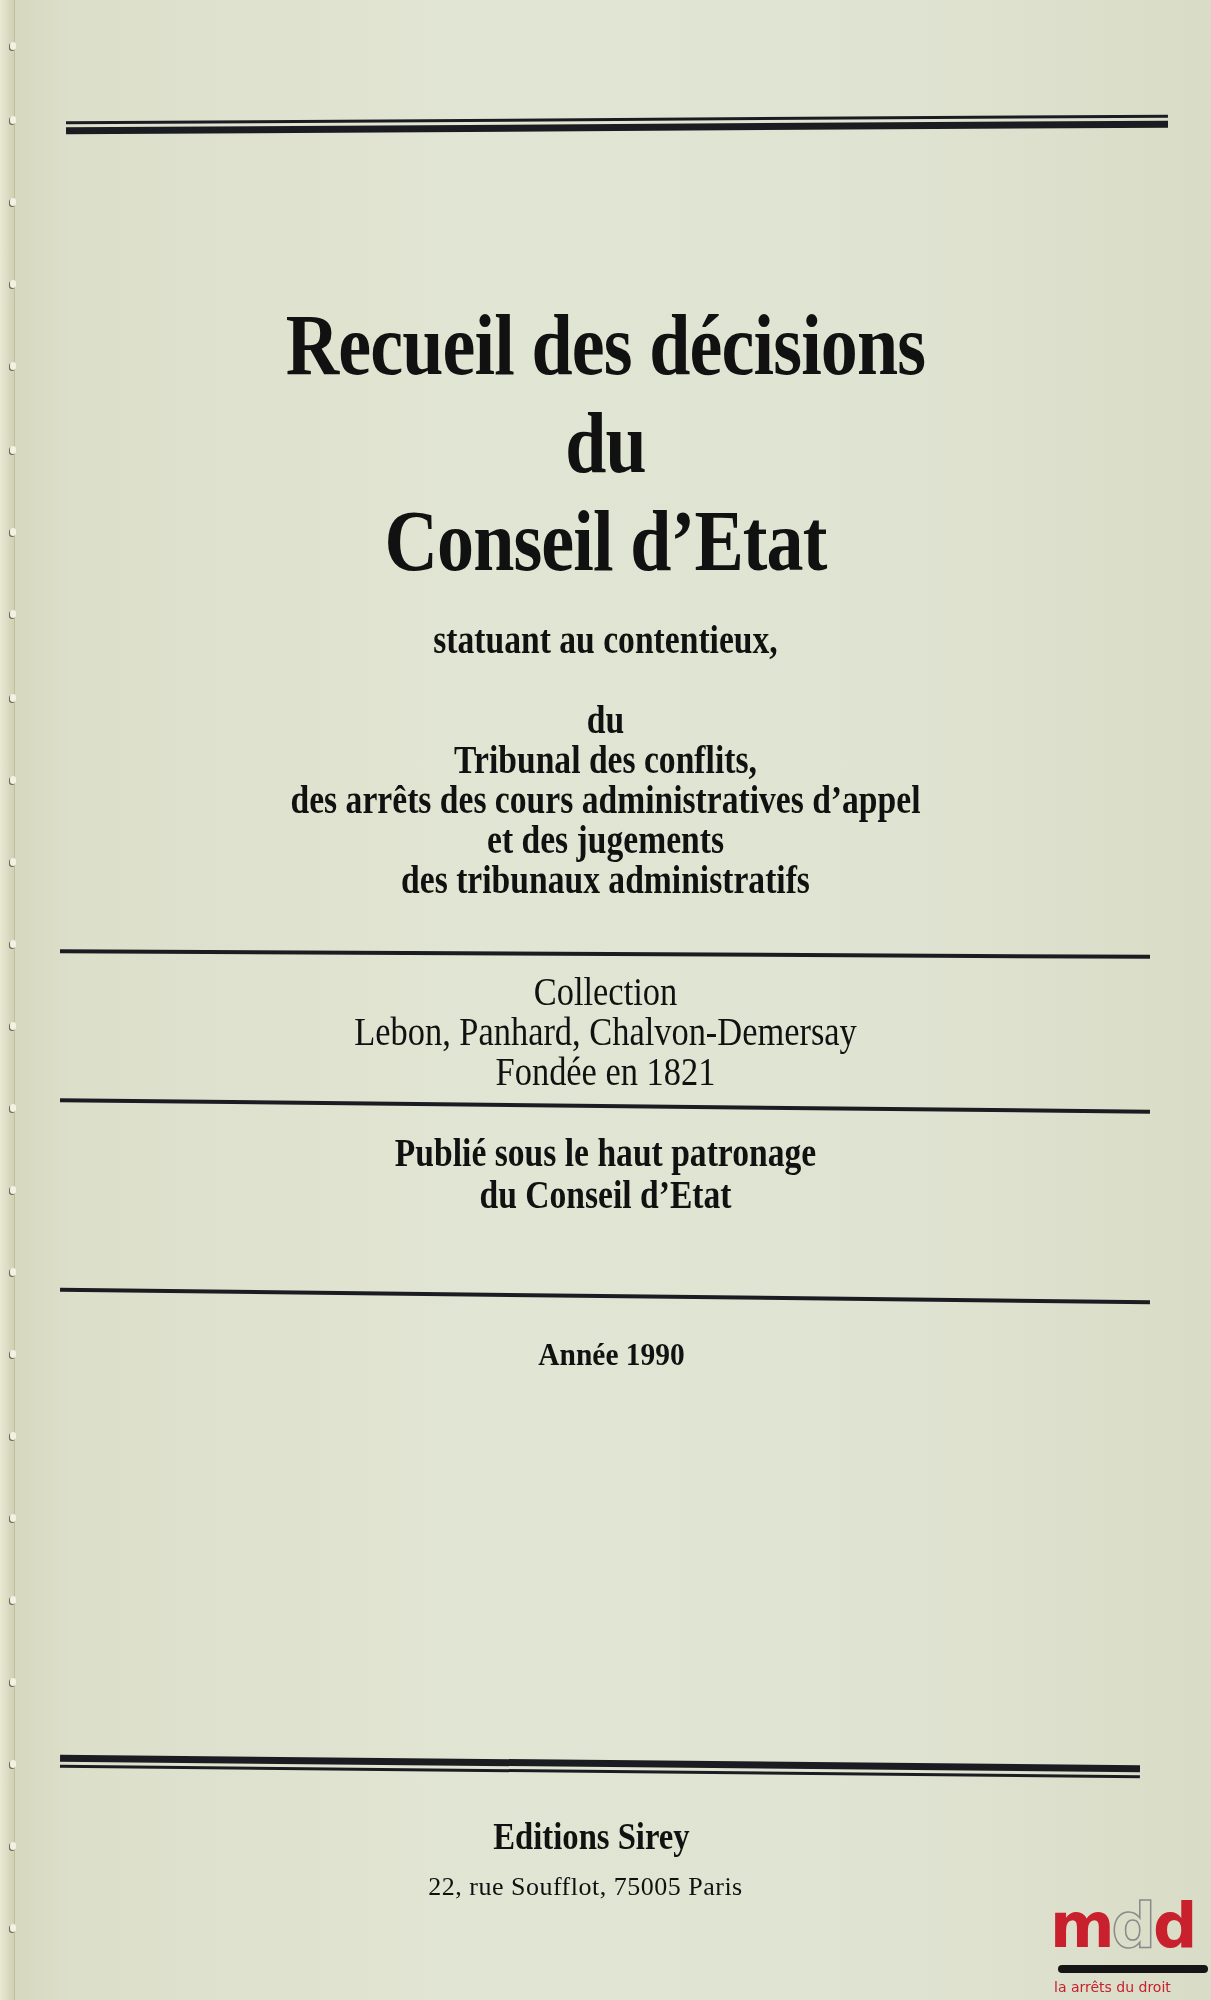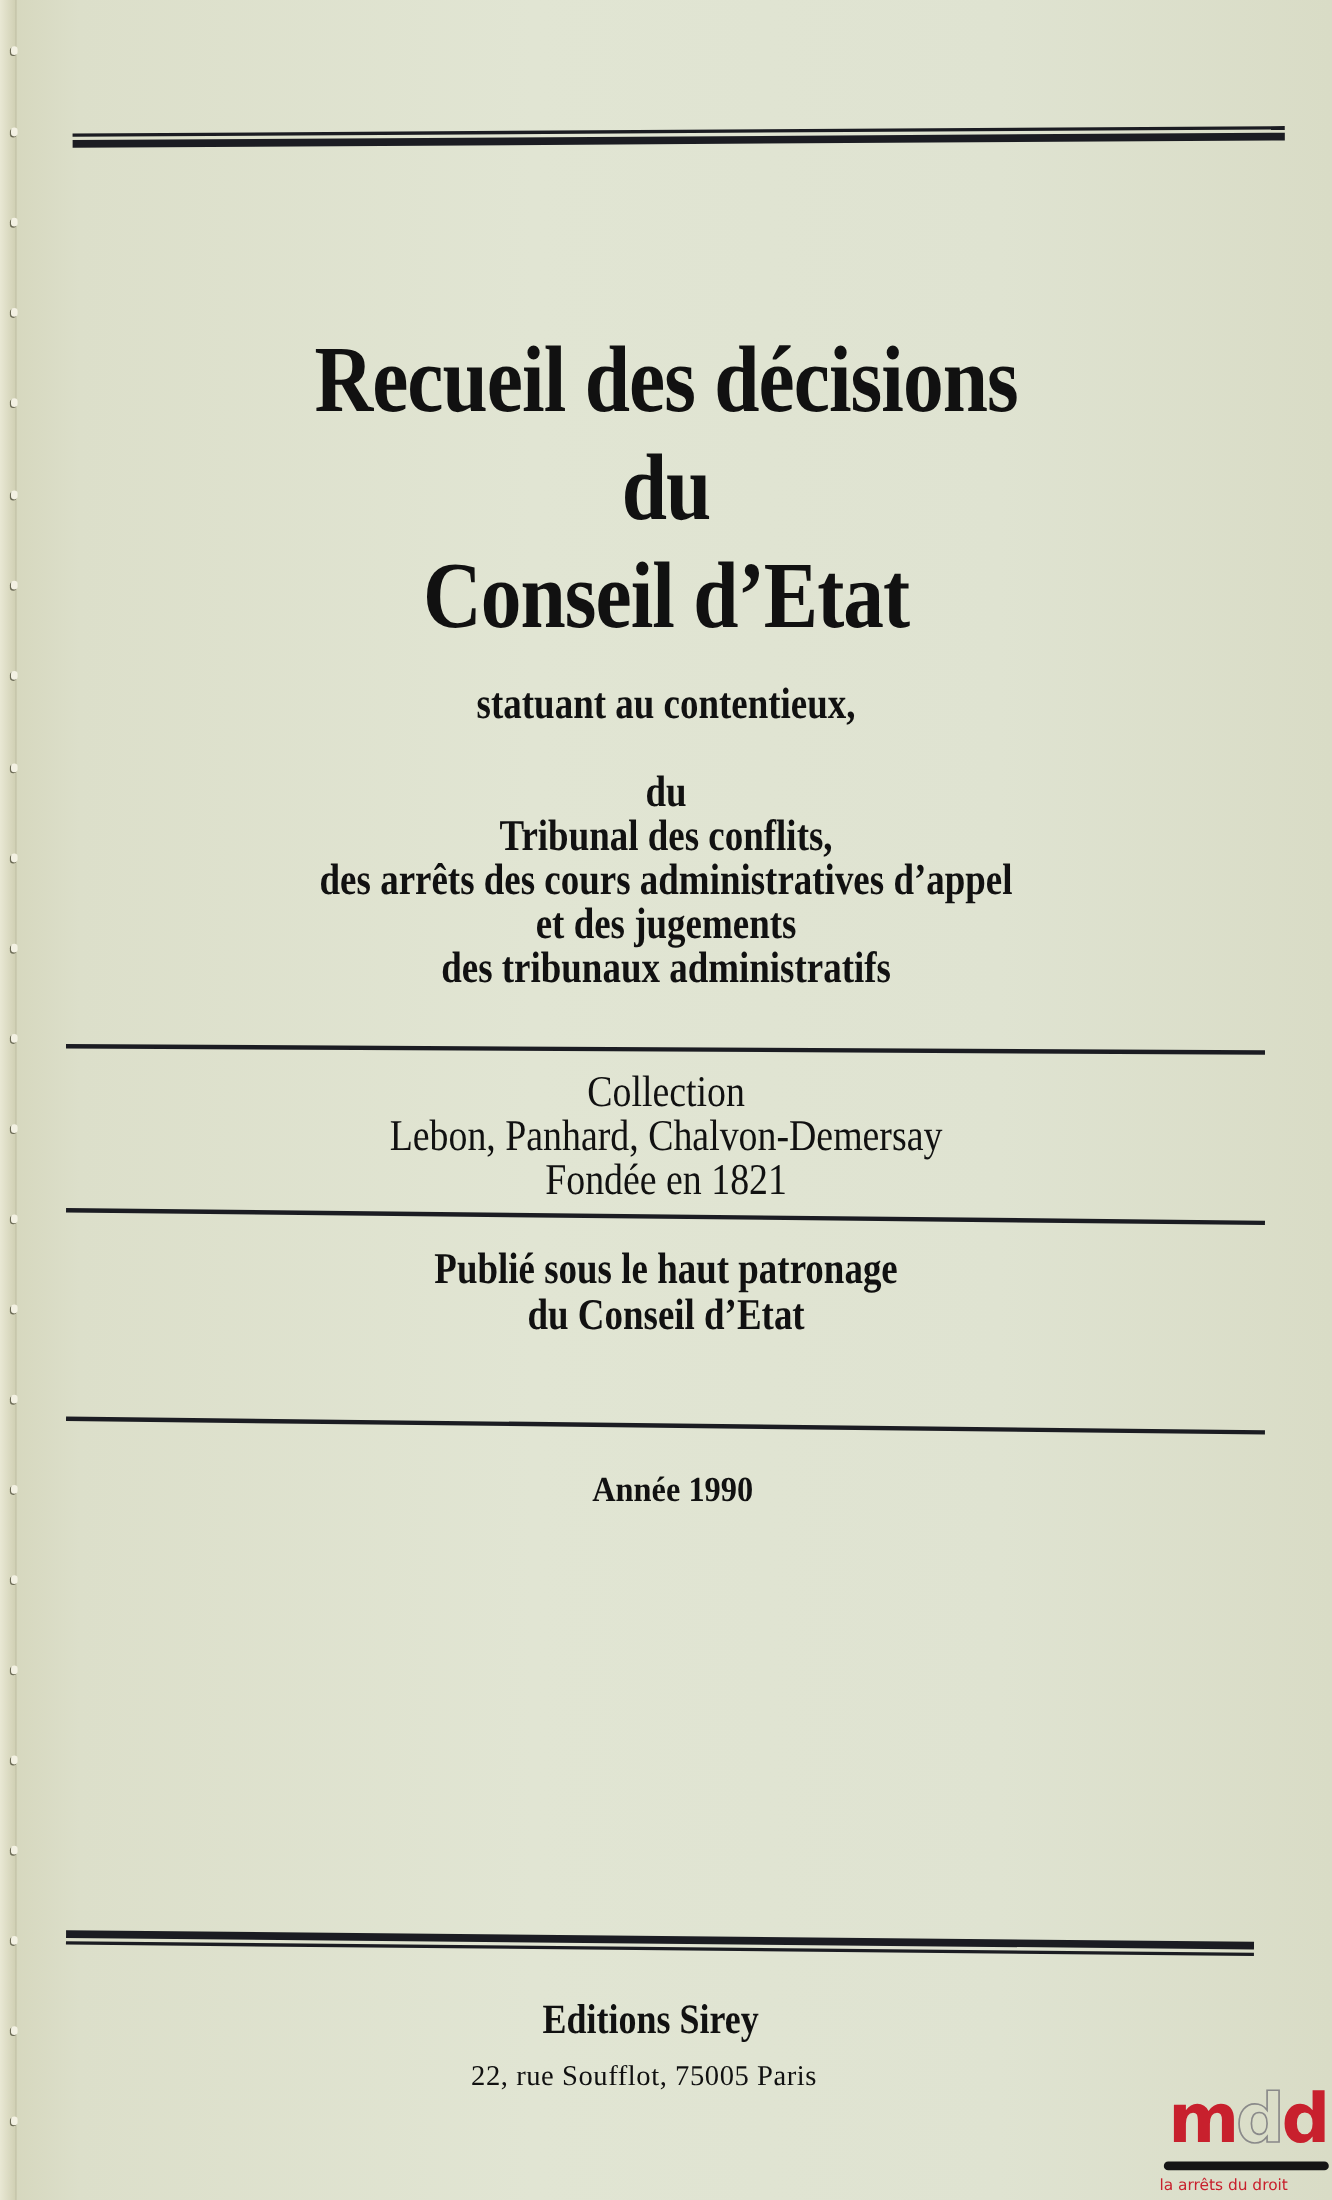--- a/index.html
+++ b/index.html
@@ -47,21 +47,21 @@
     font-weight: bold; font-size: 40px; line-height: 42px;
     transform: scaleX(0.84); transform-origin: center top;
   }
   .year { font-weight: bold; font-size: 32px; line-height: 36px; transform: scaleX(0.92); transform-origin: center top; }
   .publisher { font-weight: bold; font-size: 38px; line-height: 40px; transform: scaleX(0.86); transform-origin: center top; }
   .address { font-size: 26px; line-height: 30px; letter-spacing: 0.5px; }
   .logo {
     position: absolute; left: 1050px; top: 1895px; width: 161px; height: 105px;
     font-family: "DejaVu Sans", sans-serif;
   }
-  .logo .mark { position: absolute; left: 12px; top: 0; font-size: 62px; font-weight: bold; line-height: 62px; letter-spacing: -3px; }
+  .logo .mark { position: absolute; left: 0; top: 0; font-size: 62px; font-weight: bold; line-height: 62px; letter-spacing: -3px; }
   .logo .mark .m, .logo .mark .d2 { color: #c8202d; }
   .logo .mark .d1 { color: transparent; -webkit-text-stroke: 1.5px #8a8a8a; }
   .logo .bar { position: absolute; left: 8px; top: 70px; width: 150px; height: 8px; border-radius: 4px; background: #151515; }
   .logo .tag { position: absolute; left: 4px; top: 84px; font-size: 14px; color: #c8202d; white-space: nowrap; }
 </style>
 </head>
 <body>
 
 <div class="page">
 

